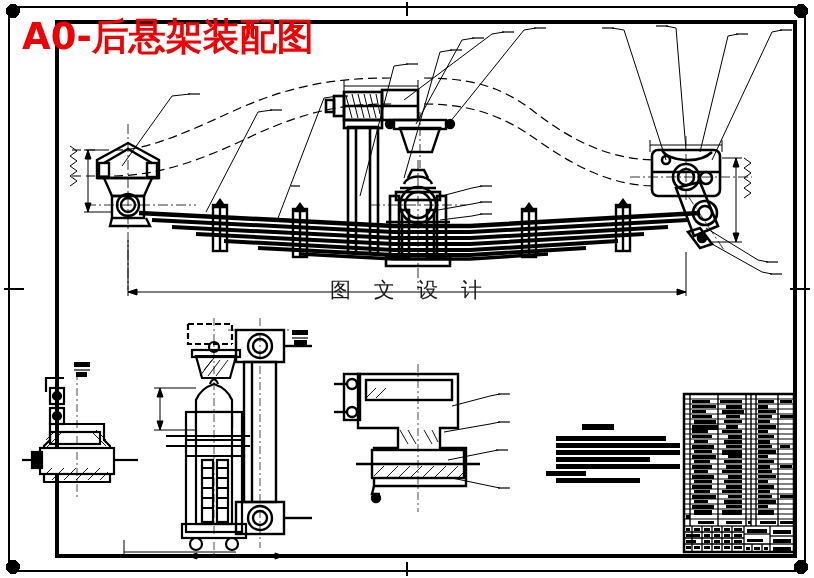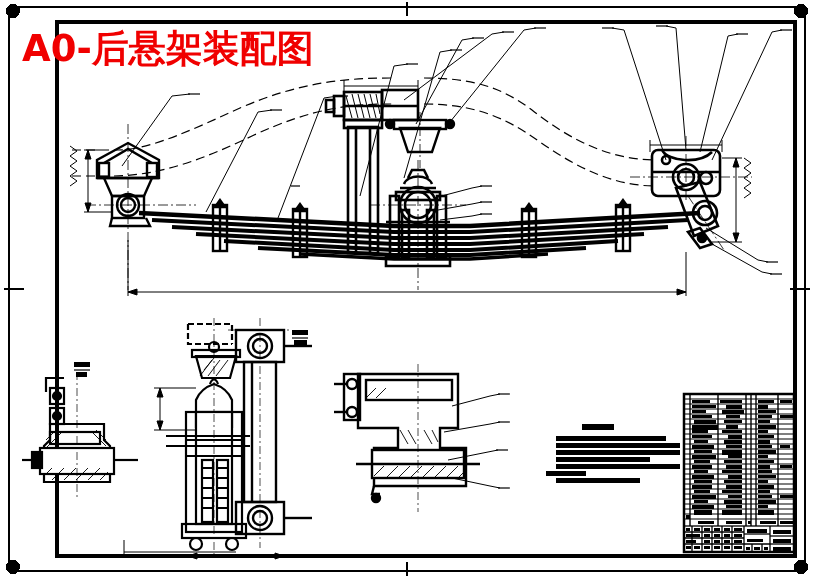--- a/index.html
+++ b/index.html
@@ -3,21 +3,21 @@
 <meta charset="utf-8">
 <style>
   html,body{margin:0;padding:0;background:#ffffff;}
   body{width:814px;height:578px;overflow:hidden;
        font-family:"Liberation Sans", sans-serif;}
   #stage{position:relative;width:814px;height:578px;background:#ffffff;}
   svg.layer{position:absolute;left:0;top:0;width:814px;height:578px;}
   .ttl{position:absolute;left:22px;top:16px;color:#f00000;
        font-family:"DejaVu Sans","Liberation Sans",sans-serif;
        font-weight:bold;font-size:37px;letter-spacing:0px;white-space:nowrap;
-       line-height:42px;margin-top:12px;}
+       line-height:42px;}
   .wm{position:absolute;left:330px;top:276px;color:#1a1a1a;
       font-family:"DejaVu Serif","Liberation Serif",serif;
       font-size:21px;letter-spacing:8px;white-space:nowrap;}
 </style>
 </head>
 <body>
 
 <div id="stage">
 
   <svg class="layer" viewBox="0 0 814 578" shape-rendering="crispEdges">
@@ -599,14 +599,15 @@
     </g>
     <g fill="#000">
       <rect x="74" y="362" width="16" height="5"></rect>
         <rect x="76" y="372" width="11" height="5"></rect>
       <rect x="292" y="330" width="16" height="5"></rect>
         <rect x="294" y="340" width="13" height="5"></rect>
     </g>
   </svg>
 
   <div class="ttl">A0-后悬架装配图</div>
+  <div class="wm">图 文 设 计</div>
 
 </div>
 
 </body></html>

